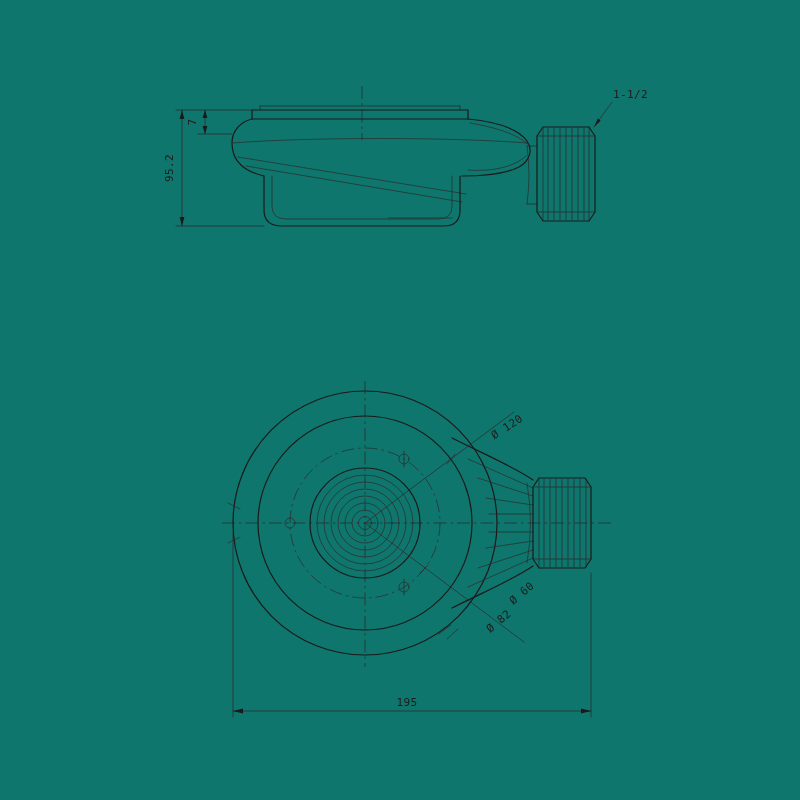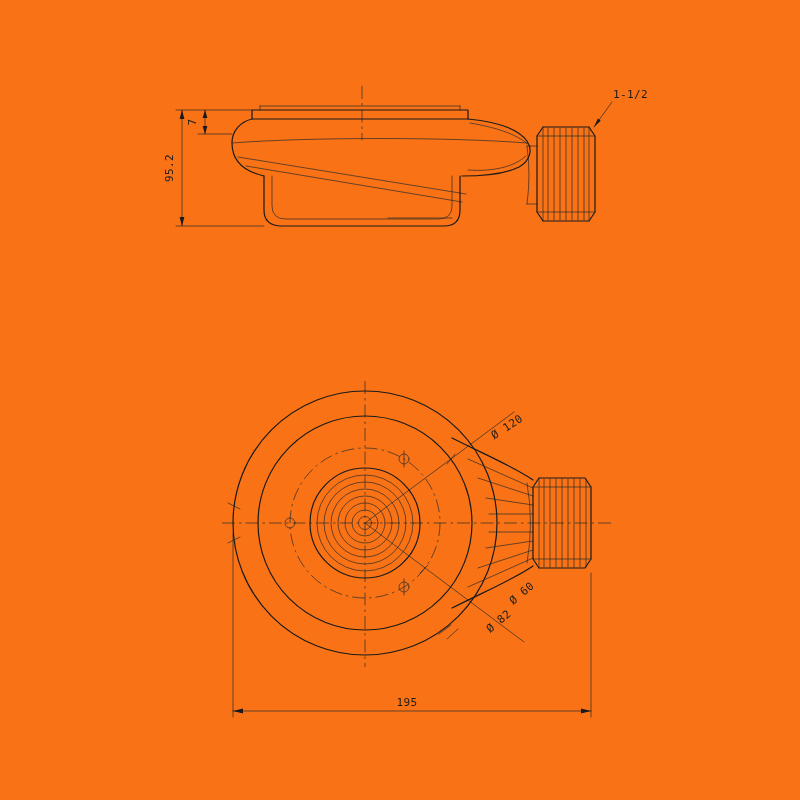--- a/index.html
+++ b/index.html
@@ -5,21 +5,21 @@
   html, body {
     margin: 0;
     padding: 0;
     background: #ffffff;
     font-family: "DejaVu Sans", sans-serif;
   }
   .sheet {
     position: relative;
     width: 800px;
     height: 800px;
-    background: #f97316;
+    background: #0f766e;
     overflow: hidden;
   }
   svg { display: block; }
   
   .m  { stroke: #1a1a1a; stroke-width: 1.2; fill: none; stroke-linecap: round; stroke-linejoin: round; }
   .t  { stroke: #2a2a2a; stroke-width: 0.7; fill: none; stroke-linecap: round; }
   .cl { stroke: #2a2a2a; stroke-width: 0.7; fill: none; stroke-dasharray: 13 4 2.5 4; }
   .ar { fill: #1a1a1a; stroke: none; }
   text {
     font-family: "DejaVu Sans Mono", monospace;

